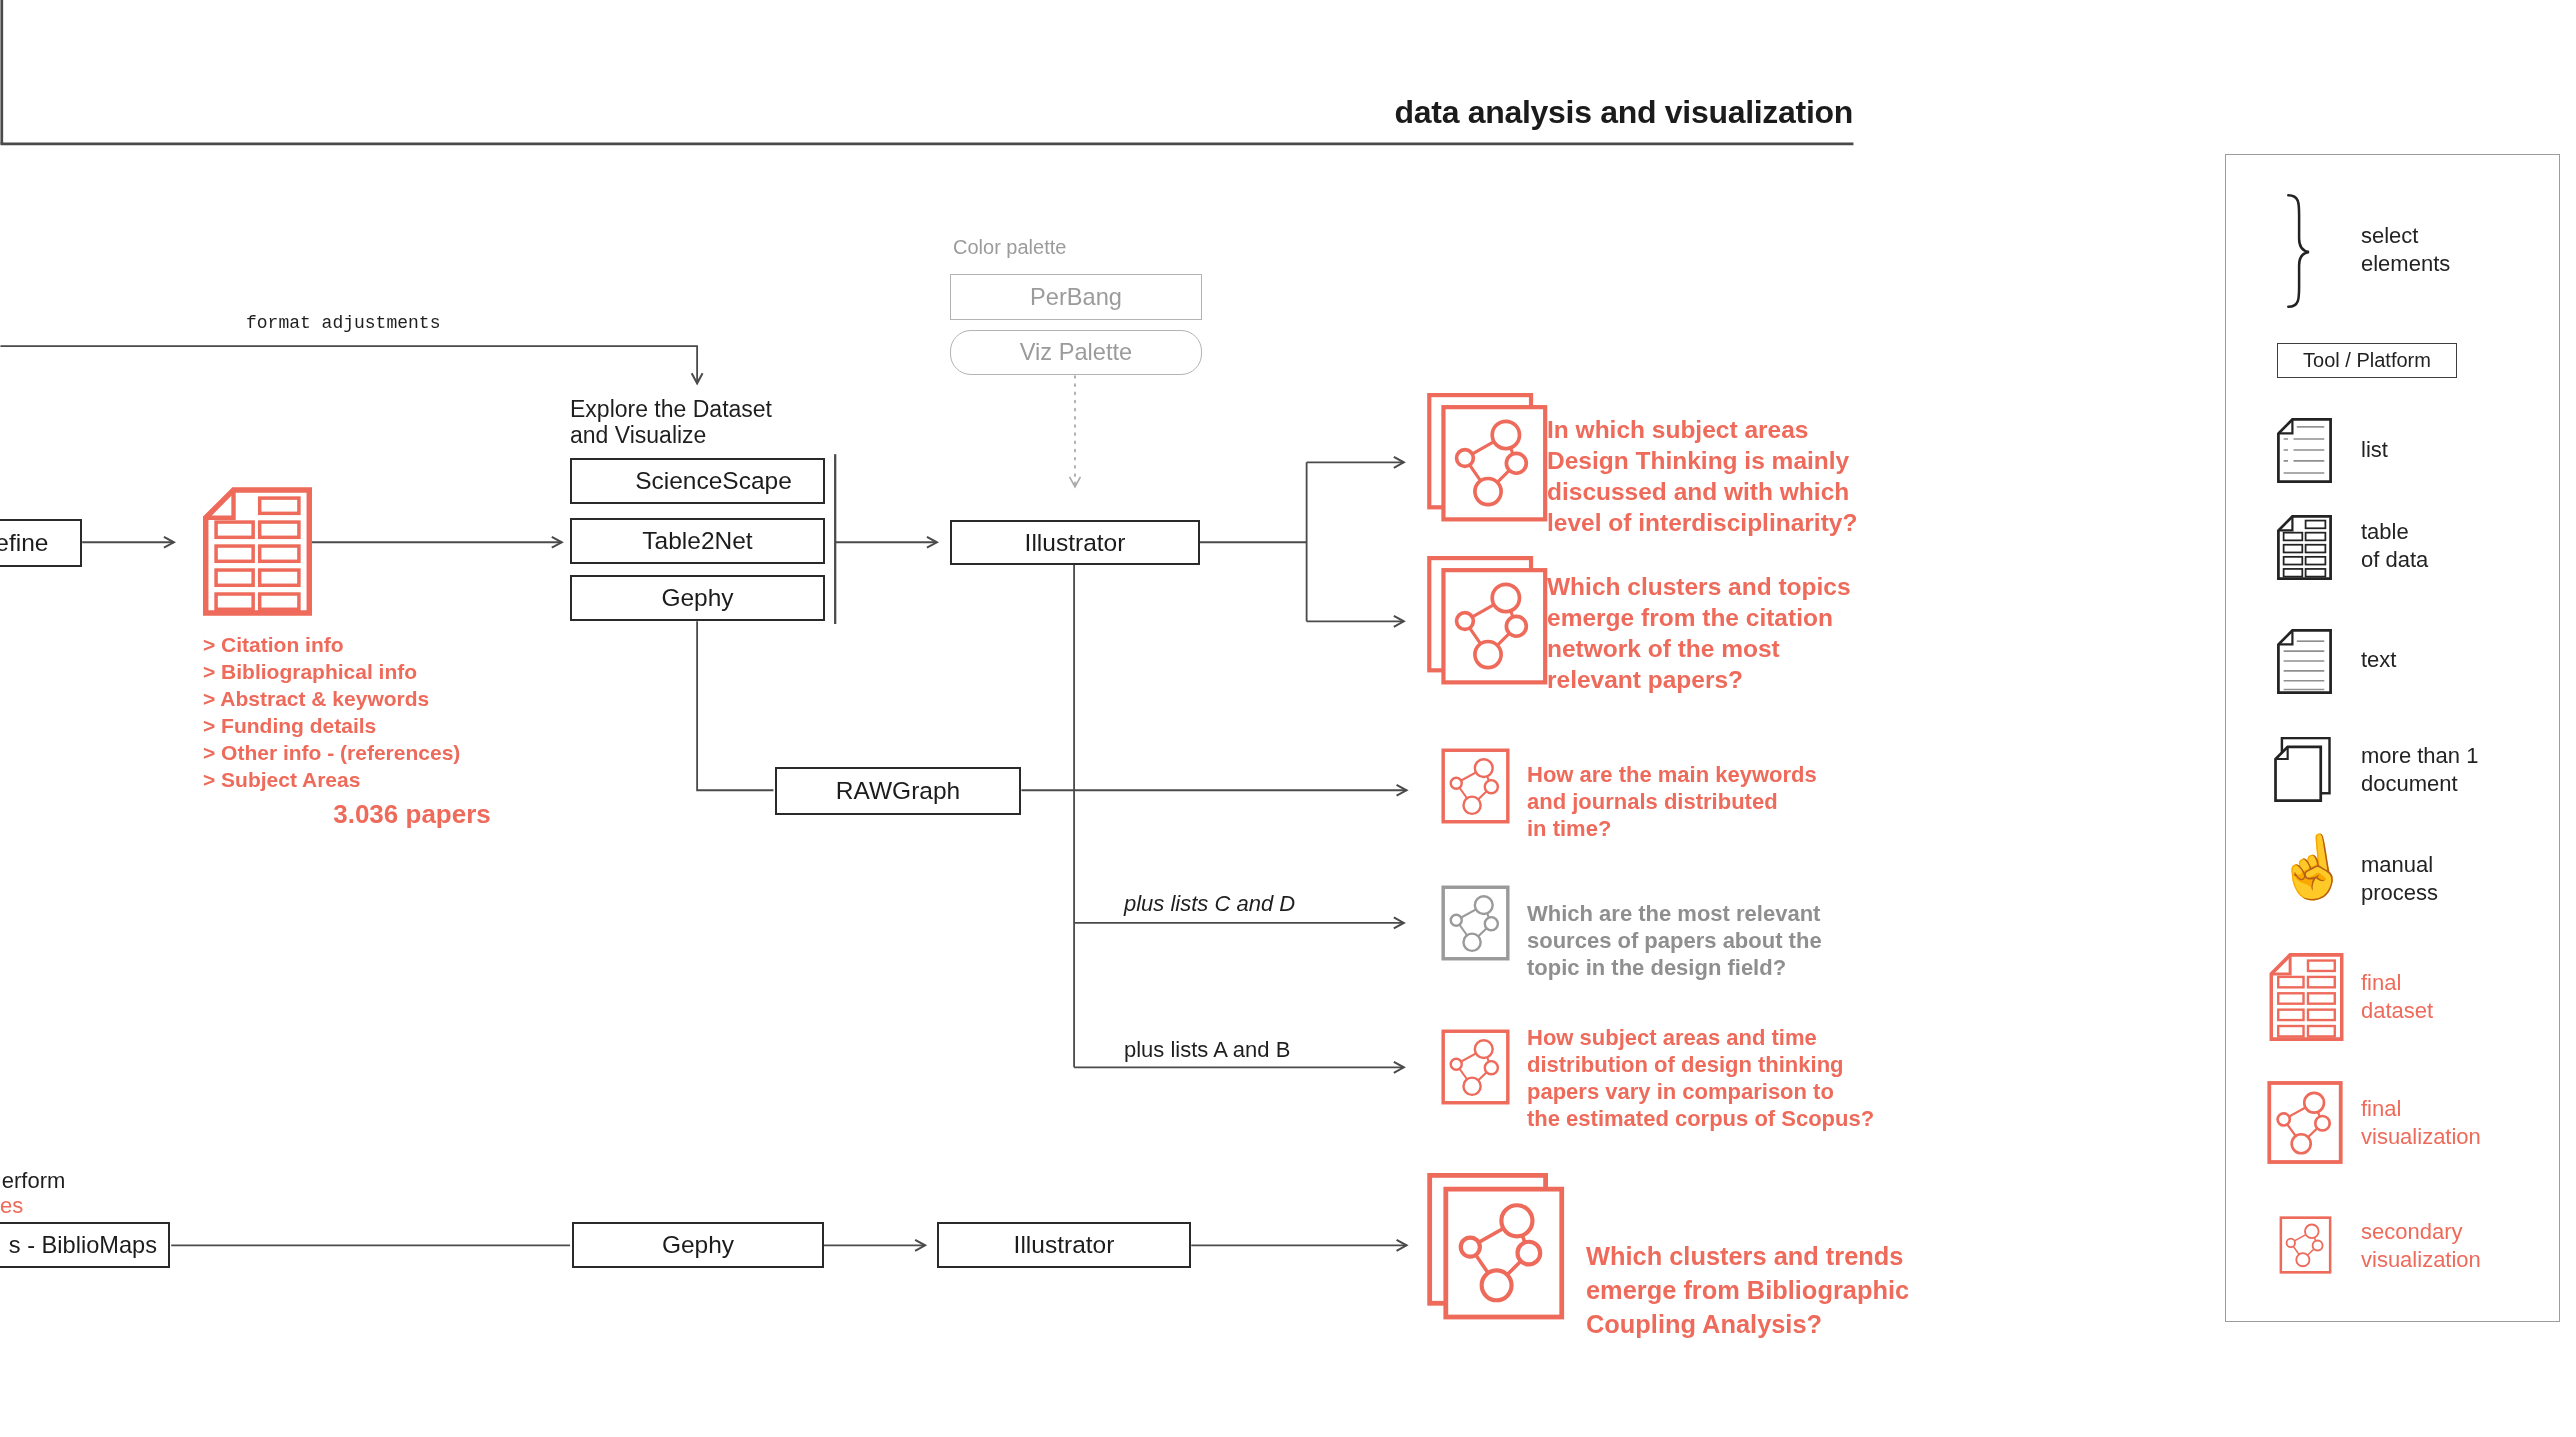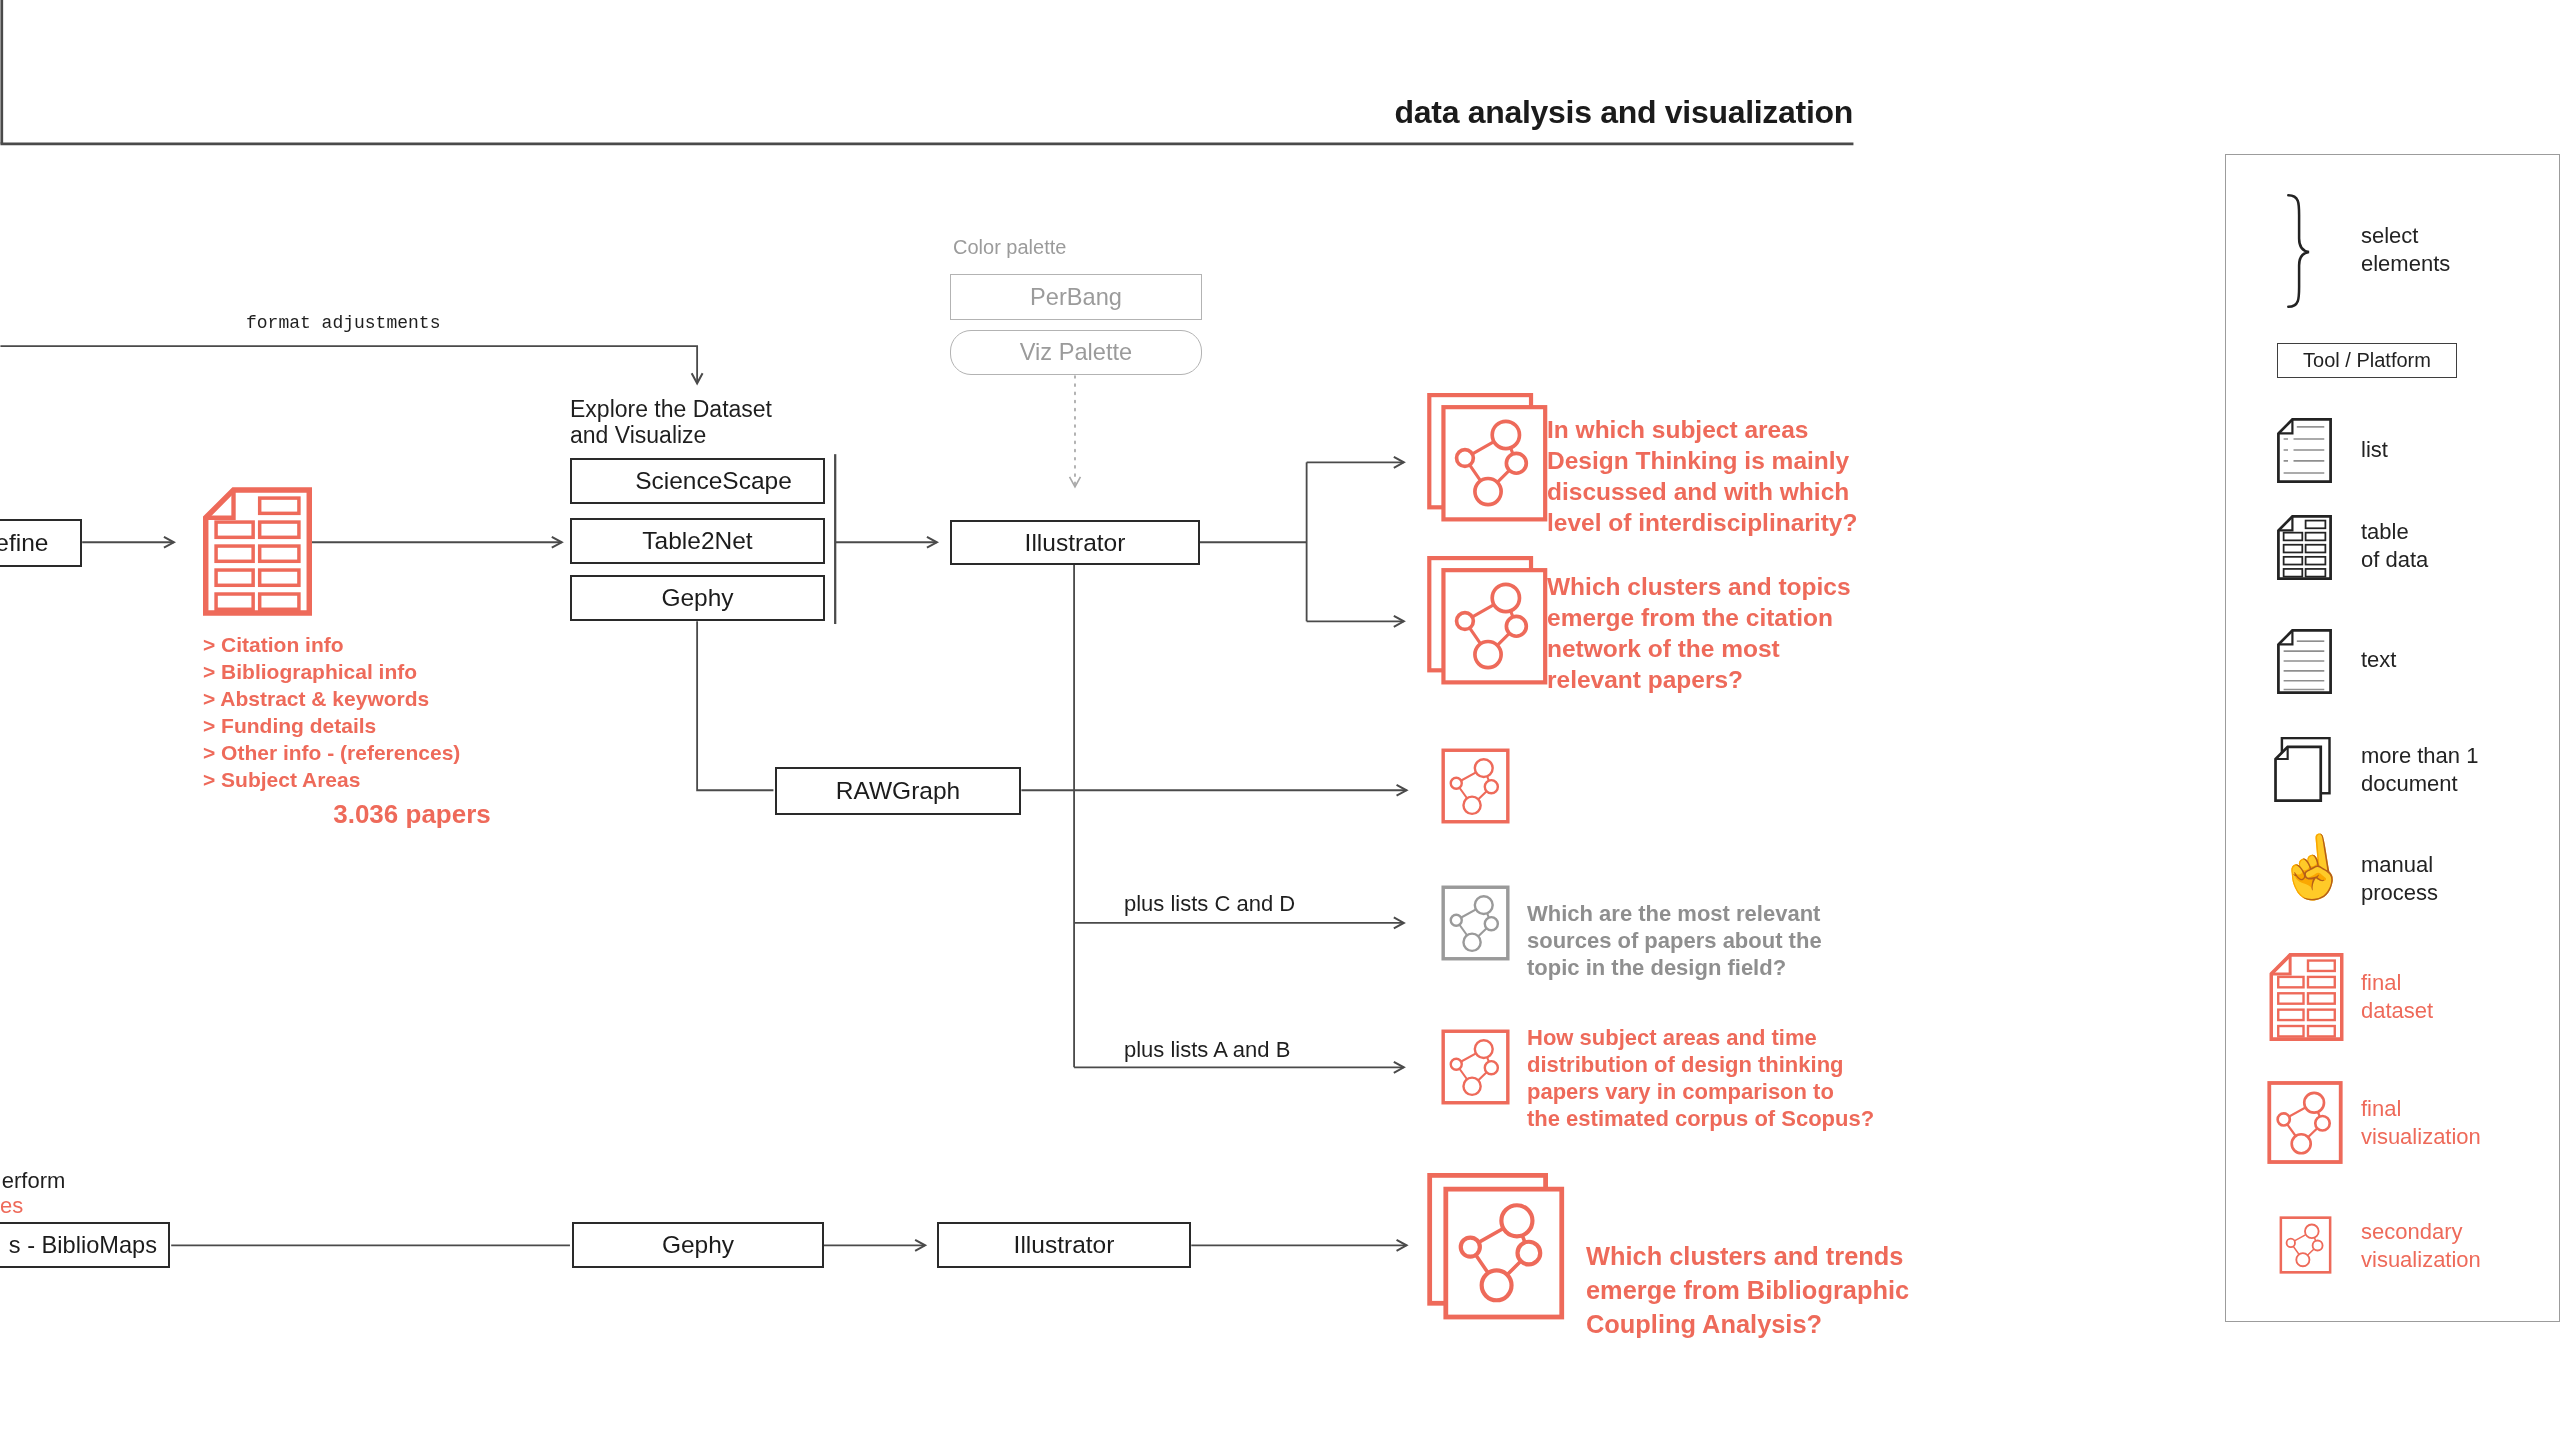--- a/index.html
+++ b/index.html
@@ -182,21 +182,21 @@
   <div class="ds-list">
     <div>&gt; Citation info</div>
     <div>&gt; Bibliographical info</div>
     <div>&gt; Abstract &amp; keywords</div>
     <div>&gt; Funding details</div>
     <div>&gt; Other info - (references)</div>
     <div>&gt; Subject Areas</div>
     <div class="ds-count">3.036 papers</div>
   </div>
 
-  <div class="lbl" style="left:1124px;top:891px;font-size:22px;font-weight:500;">plus lists C and D</div>
+  <div class="lbl" style="left:1124px;top:891px;font-size:22px;font-weight:500;font-style:italic;">plus lists C and D</div>
   <div class="lbl" style="left:1124px;top:1037px;font-size:22px;font-weight:500;">plus lists A and B</div>
 
   <svg class="icon red-ic" style="left:1427px;top:393px;" width="121" height="129" viewBox="0 0 133 142">
       <use href="#sym-net2"></use>
     </svg>
   <svg class="icon red-ic" style="left:1427px;top:556px;" width="121" height="129" viewBox="0 0 133 142">
       <use href="#sym-net2"></use>
     </svg>
   <svg class="icon red-ic" style="left:1427px;top:1173px;" width="138" height="147" viewBox="0 0 152 162">
       <use href="#sym-net2"></use>
@@ -213,20 +213,23 @@
     </svg>
 
   <div class="q big red" style="left:1527px;top:414px;">In which subject areas
 Design Thinking is mainly
 discussed and with which
 level of interdisciplinarity?</div>
   <div class="q big red" style="left:1527px;top:571px;">Which clusters and topics
 emerge from the citation
 network of the most
 relevant papers?</div>
+  <div class="q small red" style="left:1527px;top:761px;">How are the main keywords
+and journals distributed
+in time?</div>
   <div class="q small gray" style="left:1527px;top:900px;">Which are the most relevant
 sources of papers about the
 topic in the design field?</div>
   <div class="q small red" style="left:1527px;top:1024px;">How subject areas and time
 distribution of design thinking
 papers vary in comparison to
 the estimated corpus of Scopus?</div>
   <div class="q bottom red" style="left:1586px;top:1239px;">Which clusters and trends
 emerge from Bibliographic
 Coupling Analysis?</div>

